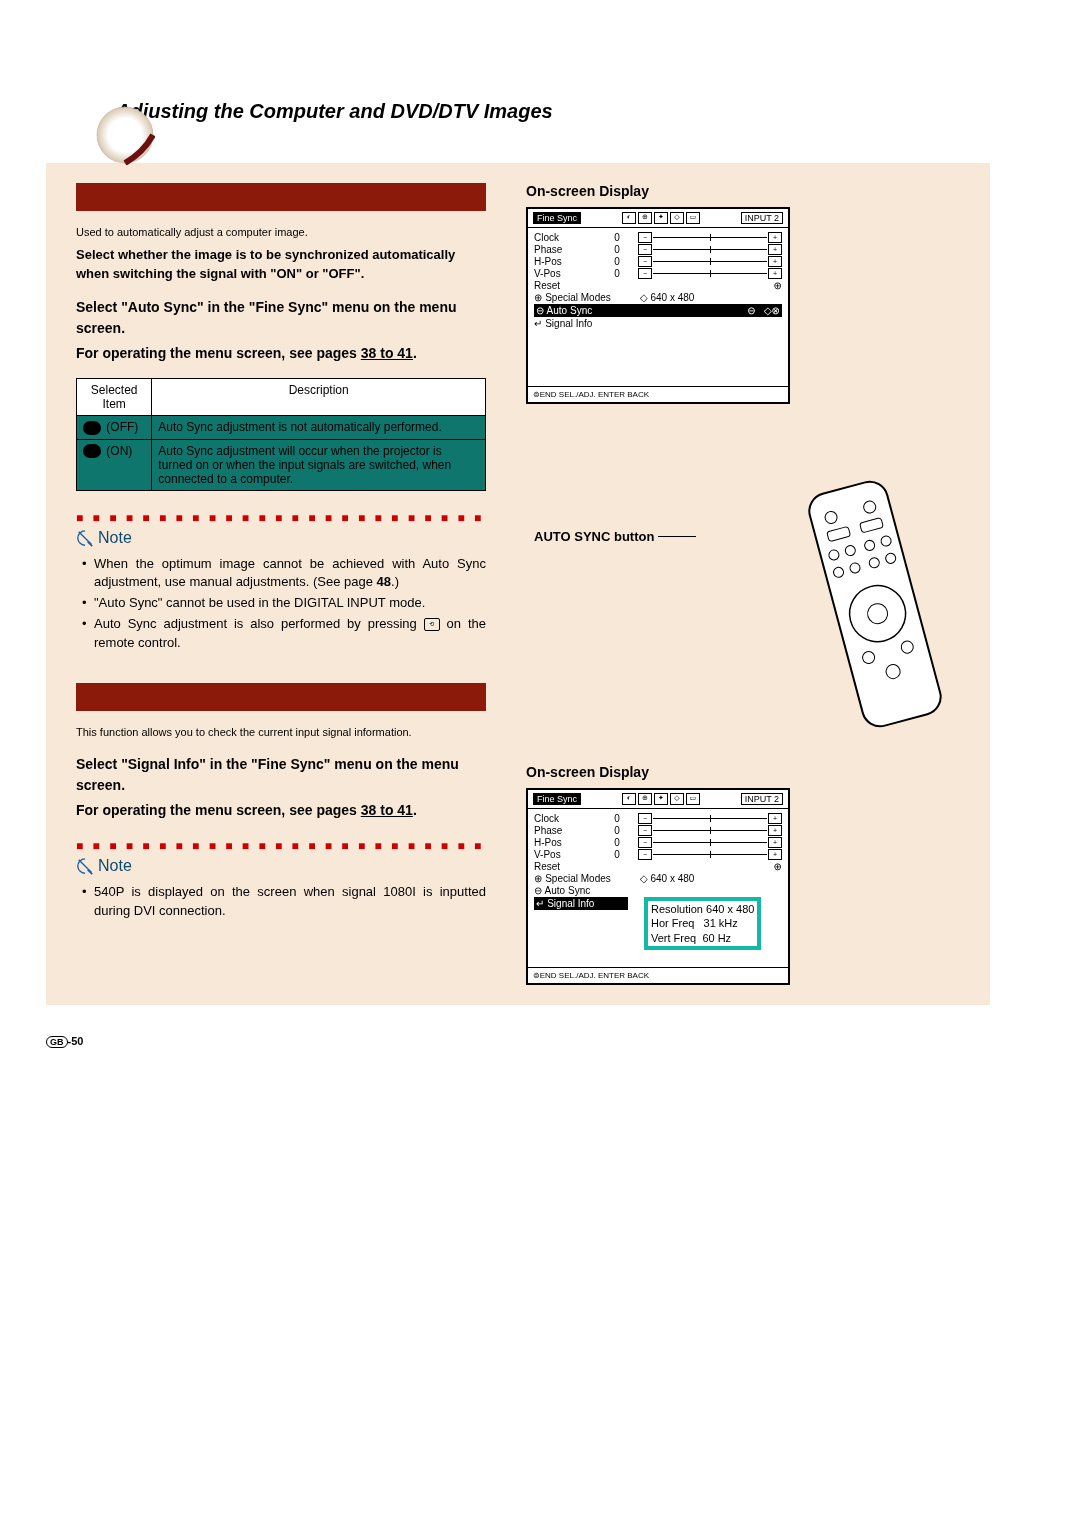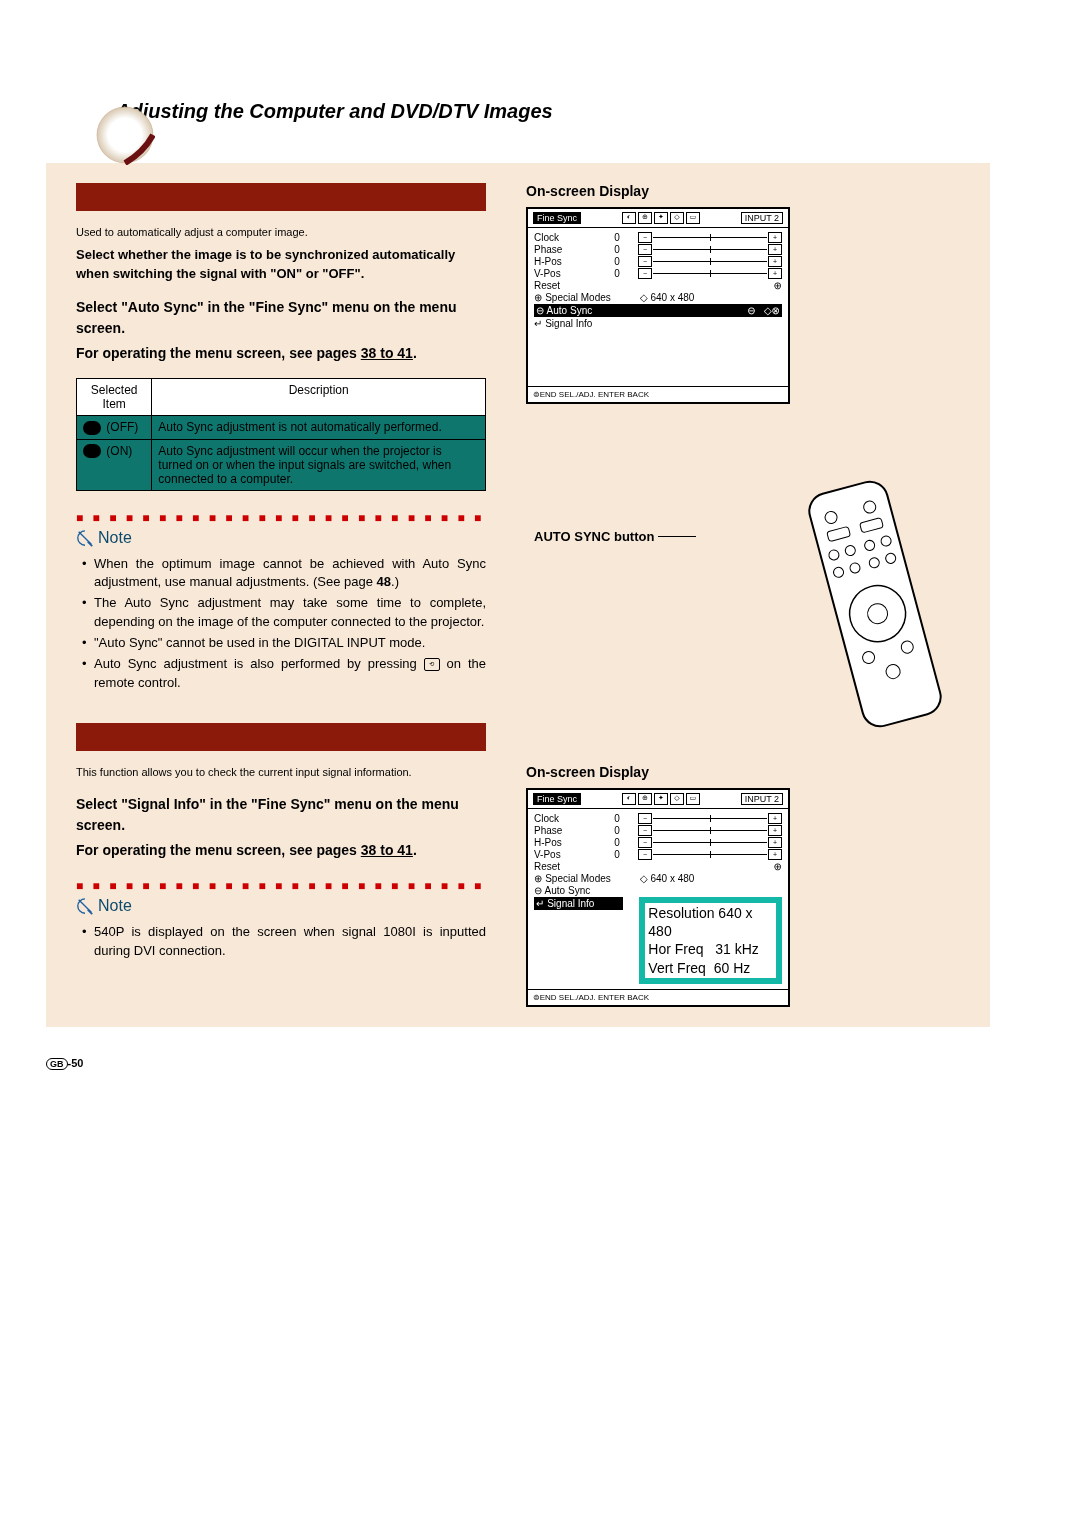--- a/index.html
+++ b/index.html
@@ -355,21 +355,20 @@
         <svg class="note-icon" viewBox="0 0 20 20">
           <path d="M 3 3 L 17 17 M 10 2 A 8 8 0 1 0 10 18" stroke="#1a5fa0" stroke-width="1.5" fill="none"></path>
           <path d="M 13 14 L 18 19" stroke="#1a5fa0" stroke-width="2"></path>
         </svg>
         <span class="note-label">Note</span>
       </div>
       <div class="note-body">
         <div class="bullet">
           <span>When the optimum image cannot be achieved with Auto Sync adjustment, use manual adjustments. (See page </span><b><span>48</span></b><span>.)</span>
         </div>
-        <div class="bullet">The Auto Sync adjustment may take some time to complete, depending on the image of the computer connected to the projector.</div>
         <div class="bullet">"Auto Sync" cannot be used in the DIGITAL INPUT mode.</div>
         <div class="bullet">
           <span>Auto Sync adjustment is also performed by pressing </span><span class="inline-icon">⟲</span><span> on the remote control.</span>
         </div>
       </div>
 
       <div class="dark-red-bar" style="margin-top:30px"></div>
 
       <div class="section-intro" style="margin-bottom:14px">This function allows you to check the current input signal information.</div>
 
@@ -564,21 +563,21 @@
             </div>
           <div class="osd-row">
               <span class="osd-label" style="width:90px">⊕ <span>Special Modes</span></span>
               <span>◇ <span>640 x 480</span></span>
             </div>
           <div class="osd-row">
               <span class="osd-label" style="width:90px">⊖ <span>Auto Sync</span></span>
             </div>
           <div class="osd-row" style="align-items:flex-start">
             <span class="osd-label" style="width:90px;background:#000;color:#fff;padding:1px 2px">↵ <span>Signal Info</span></span>
-            <span style="border:6px solid #14b8a6;padding:1px 3px;font-size:14px;line-height:1.3">
+            <span style="border:4px solid #14b8a6;padding:1px 3px;font-size:11px;line-height:1.3">
               <span>Resolution</span>&nbsp;<span>640 x 480</span><br>
               <span>Hor Freq</span>&nbsp;&nbsp;&nbsp;<span>31 kHz</span><br>
               <span>Vert Freq</span>&nbsp;&nbsp;<span>60 Hz</span>
             </span>
           </div>
         </div>
         <div class="osd-footer">
           <span>⊜<span>END      SEL./ADJ.    ENTER    BACK</span></span>
         </div>
       </div>

